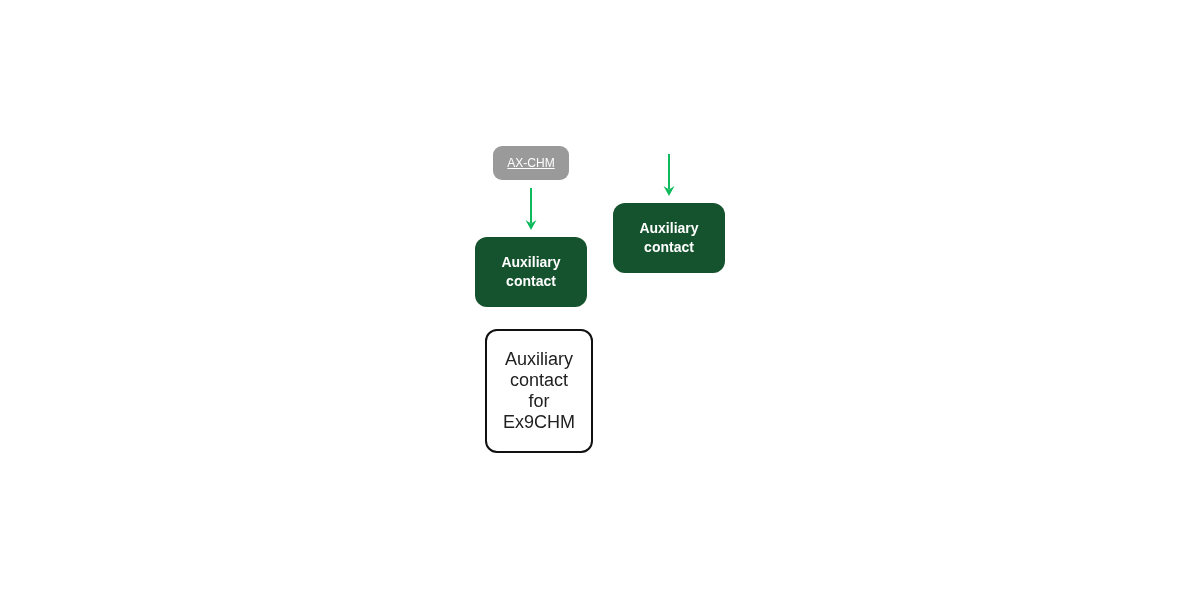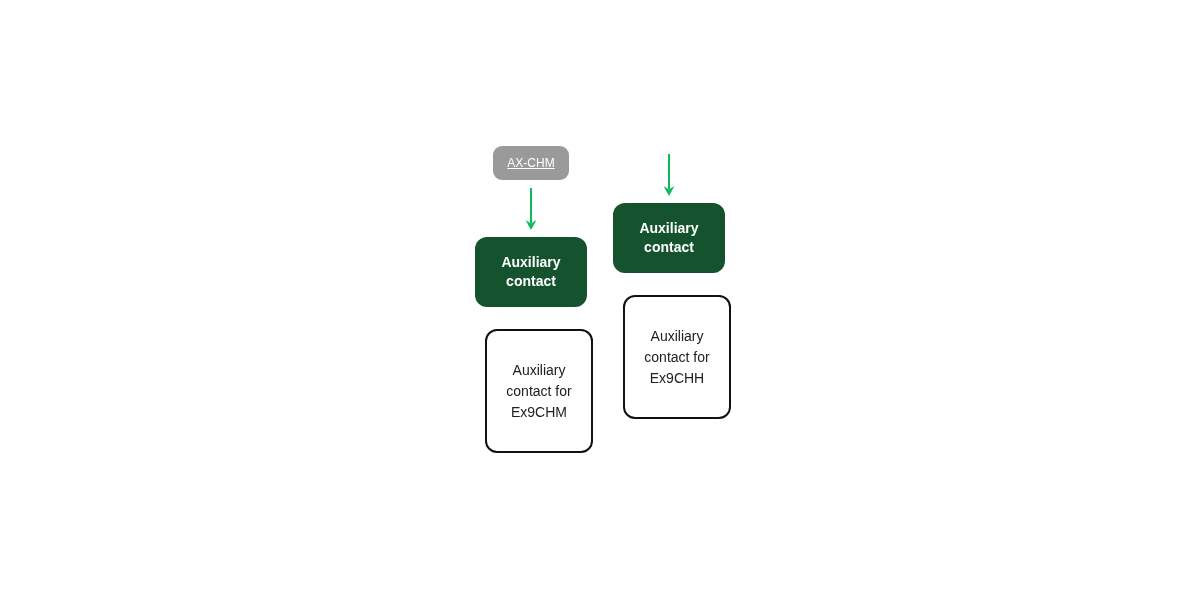--- a/index.html
+++ b/index.html
@@ -57,21 +57,21 @@
     padding: 0 14px;
   }
   .desc-box {
     margin-top: 22px;
     width: 108px;
     height: 124px;
     background: #ffffff;
     border: 2px solid #111111;
     border-radius: 12px;
     color: #212121;
-    font-size: 14px;
+    font-size: 18px;
     line-height: 21px;
     display: flex;
     align-items: center;
     justify-content: center;
     text-align: center;
     padding: 0 10px;
     margin-left: 16px;
   }
 </style>
 </head>
@@ -89,17 +89,16 @@
       <div class="green-box">Auxiliary contact</div>
       <div class="desc-box">Auxiliary contact for Ex9CHM</div>
     </div>
 
     <div class="column">
       <svg class="arrow" width="14" height="42" viewBox="0 0 14 42">
         <line x1="7" y1="0" x2="7" y2="35" stroke="#0eba5c" stroke-width="2"></line>
         <path d="M1.5 32 L7 42 L12.5 32 L7 35.5 Z" fill="#0eba5c"></path>
       </svg>
       <div class="green-box">Auxiliary contact</div>
-      <div class="desc-box">Auxiliary contact for Ex9CHH</div>
     </div>
 
   </div>
 </div>
 
 </body></html>

